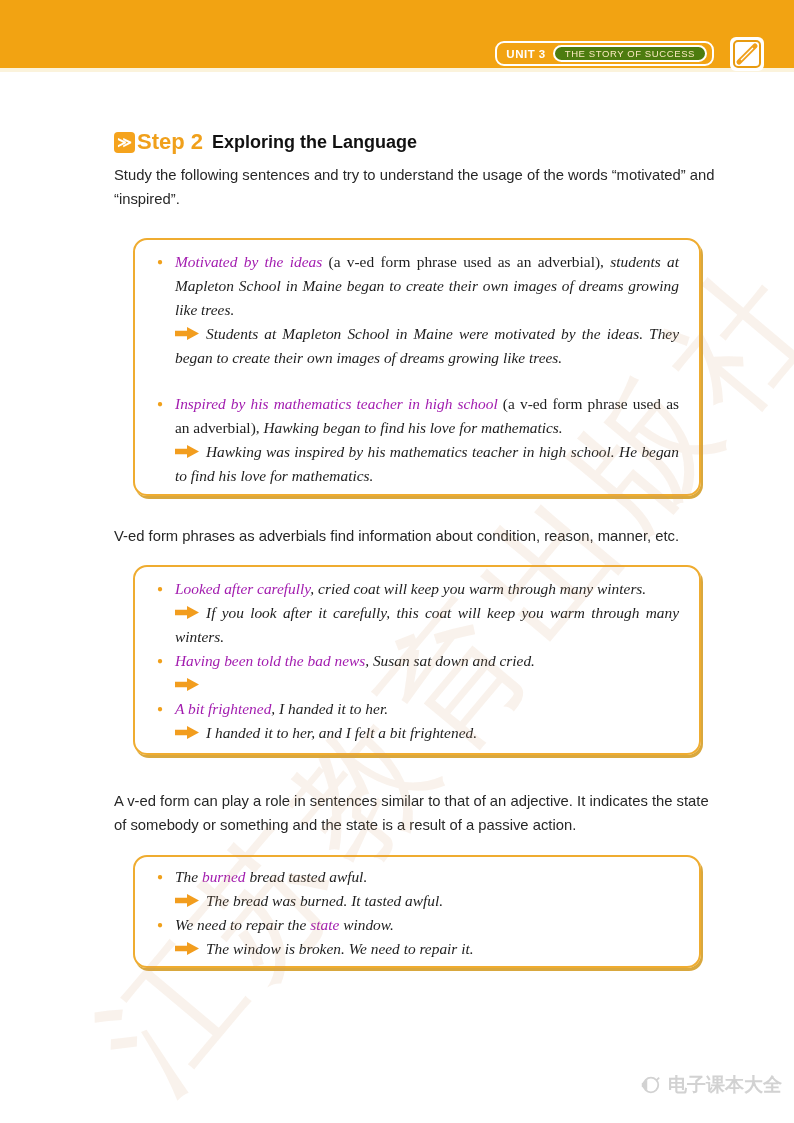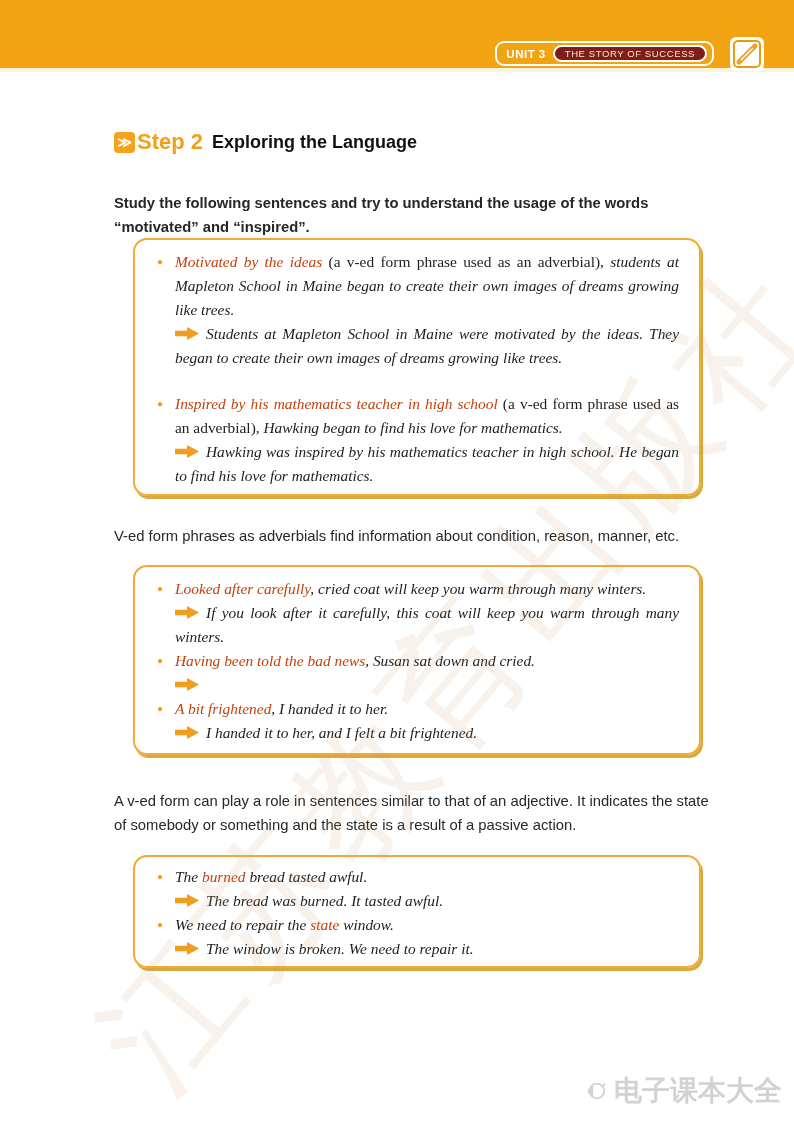--- a/index.html
+++ b/index.html
@@ -4,49 +4,49 @@
 <style>
   html,body{margin:0;padding:0;}
   .page{position:relative;width:794px;height:1123px;background:#ffffff;overflow:hidden;
         font-family:"Liberation Sans",sans-serif;color:#222;}
   
   .topband{position:absolute;top:0;left:0;width:794px;height:68px;background:#F2A312;}
   .band-edge{position:absolute;top:68px;left:0;width:794px;height:4px;background:#FBF3DC;}
   .unit-badge{position:absolute;right:80px;top:41px;display:flex;align-items:center;gap:7px;
         border:2px solid #ffffff;border-radius:9px;padding:2px 5px 2px 9px;margin-left:29px;}
   .unit-label{color:#ffffff;font-weight:bold;font-size:11.5px;letter-spacing:.5px;}
-  .unit-pill{border:2px solid #ffffff;background:#7f1d1d;color:#FCE9C0;border-radius:11px;
+  .unit-pill{border:2px solid #ffffff;background:#4d7c0f;color:#FCE9C0;border-radius:11px;
         font-size:9.5px;padding:1px 10px;letter-spacing:.6px;white-space:nowrap;}
   .pen-tile{position:absolute;right:30px;top:37px;width:34px;height:34px;background:#ffffff;
         border-radius:6px;display:flex;align-items:center;justify-content:center;}
   
   .step-row{position:absolute;left:114px;top:129px;display:flex;align-items:center;}
   .step-chevron{width:21px;height:21px;background:#F5A31D;color:#ffffff;border-radius:4px;
         font-weight:bold;text-align:center;line-height:20px;font-size:14px;margin-right:2px;}
   .step-label{color:#F0A01B;font-size:22px;font-weight:bold;}
   .step-title{color:#111;font-size:18px;font-weight:bold;margin-left:9px;}
   
   .para{position:absolute;left:114px;width:610px;font-size:14.8px;line-height:24px;color:#272727;}
   
   .example-box{position:absolute;left:133px;width:568px;box-sizing:border-box;background:transparent;
         border:2px solid #EFAC30;border-radius:14px;box-shadow:2px 3px 0 #D9A83E;
         padding:10px 20px;font-family:"Liberation Serif",serif;font-size:15.4px;color:#1d1d1d;}
   .bullet{position:relative;padding-left:20px;text-align:justify;line-height:24px;}
   .dot{position:absolute;left:2px;top:0;color:#F0A01B;font-size:10px;line-height:24px;}
-  .hl{color:#c2410c;font-style:italic;}
+  .hl{color:#a21caf;font-style:italic;}
   .it{font-style:italic;}
   .rm{font-style:normal;}
   .rewrite{padding-left:20px;text-align:justify;line-height:24px;font-style:italic;}
   .arrow-icon{display:inline-block;vertical-align:-1px;margin-right:7px;}
   .bullet-gap{height:22px;}
   
   .page-num{position:absolute;left:0;top:1130px;width:794px;text-align:center;
         font-weight:bold;font-size:14.5px;color:#111;}
   .site-mark{position:absolute;right:12px;top:1072px;display:flex;align-items:center;gap:7px;
-        color:#d2d2d2;font-size:28px;font-weight:bold;
+        color:#d2d2d2;font-size:19px;font-weight:bold;
         font-family:"DejaVu Sans",sans-serif;text-shadow:1px 1px 0 #ffffff;}
   
   .wm{position:absolute;left:60px;top:1010px;transform:rotate(-50deg);transform-origin:left top;
         font-family:"DejaVu Serif",serif;font-size:135px;letter-spacing:12px;white-space:nowrap;
         color:rgba(205,158,105,0.13);pointer-events:none;z-index:5;}
 </style>
 </head>
 <body>
 
 <div class="page">
@@ -67,21 +67,21 @@
       <polygon points="5,25 10,23 7,20" fill="#F0A01B"></polygon>
     </svg>
   </div>
 
   <div class="step-row">
     <span class="step-chevron">≫</span>
     <span class="step-label">Step 2</span>
     <span class="step-title">Exploring the Language</span>
   </div>
 
-  <p class="para" style="top:176px;font-weight:bold;">Study the following sentences and try to understand the usage of the words “motivated” and “inspired”.</p>
+  <p class="para" style="top:148px;">Study the following sentences and try to understand the usage of the words “motivated” and “inspired”.</p>
 
   <div class="example-box" style="top:238px;height:258px;">
     <div class="bullet">
       <span class="dot">●</span>
       <span class="hl">Motivated by the ideas</span><span class="rm"> (a v-ed form phrase used as an adverbial), </span><span class="it">students at Mapleton School in Maine began to create their own images of dreams growing like trees.</span>
     </div>
     <div class="rewrite">
       <svg class="arrow-icon" width="24" height="13" viewBox="0 0 26 14">
           <polygon points="0,4 13,4 13,0 26,7 13,14 13,10 0,10" fill="#F29D1E"></polygon>
         </svg><span>Students at Mapleton School in Maine were motivated by the ideas. They began to create their own images of dreams growing like trees.</span>

